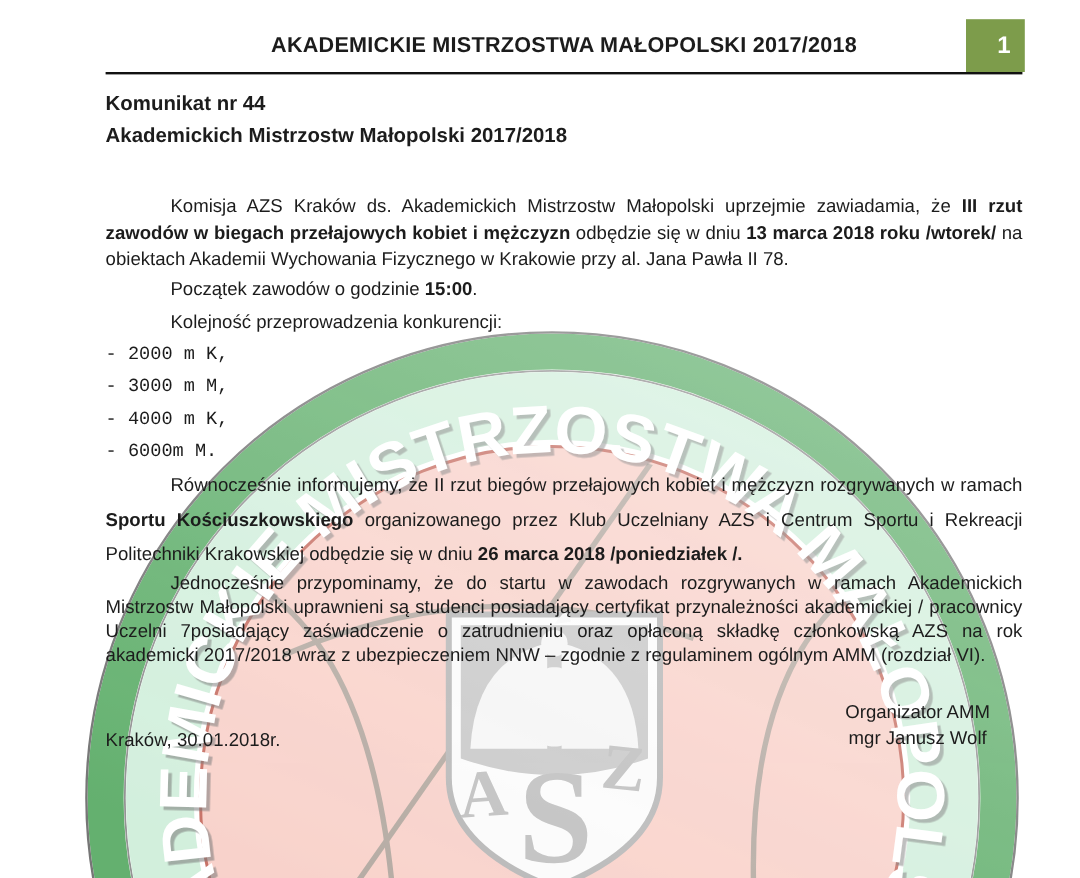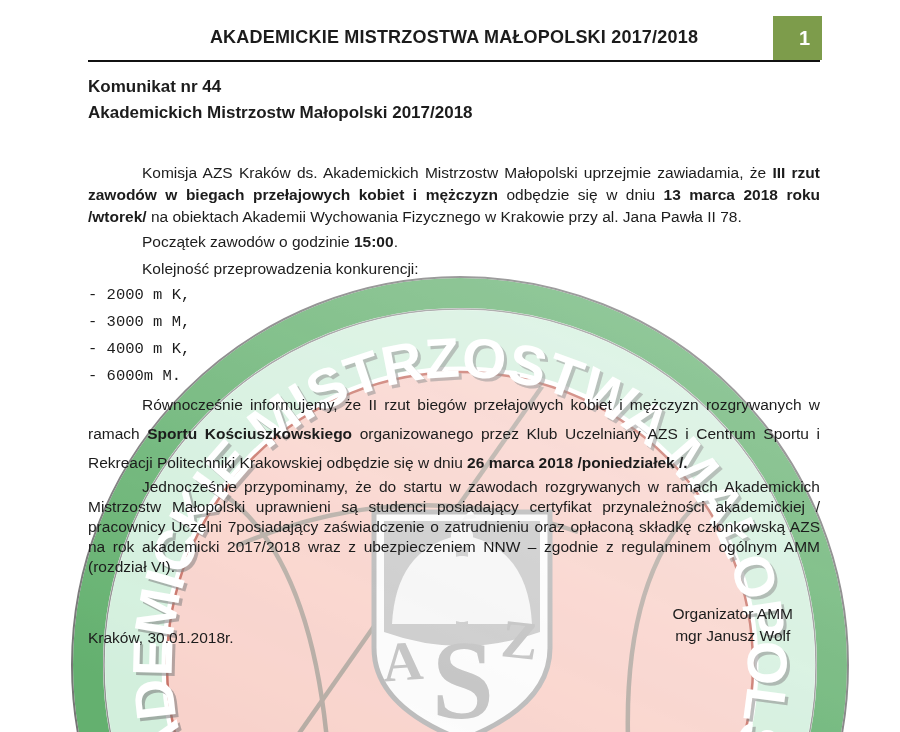--- a/index.html
+++ b/index.html
@@ -5,21 +5,21 @@
   html,body{margin:0;padding:0;background:#ffffff;}
   .page{
     position:relative;
     width:900px;height:732px;
     overflow:hidden;
     background:#ffffff;
     font-family:"Liberation Sans",sans-serif;
     color:#1c1c1c;
   }
   .watermark{position:absolute;left:0;top:0;z-index:0;}
-  .content{position:relative;z-index:1;padding:14px 80px 0 88px;}
+  .content{position:relative;z-index:1;padding:14px 48px 0 88px;}
 
   
   .header{position:relative;height:46px;border-bottom:2px solid #111;}
   .header-title{
     text-align:center;font-weight:bold;font-size:18px;
     line-height:46px;letter-spacing:.2px;
   }
   .page-badge{
     position:absolute;right:-2px;top:2px;
     width:49px;height:44px;

